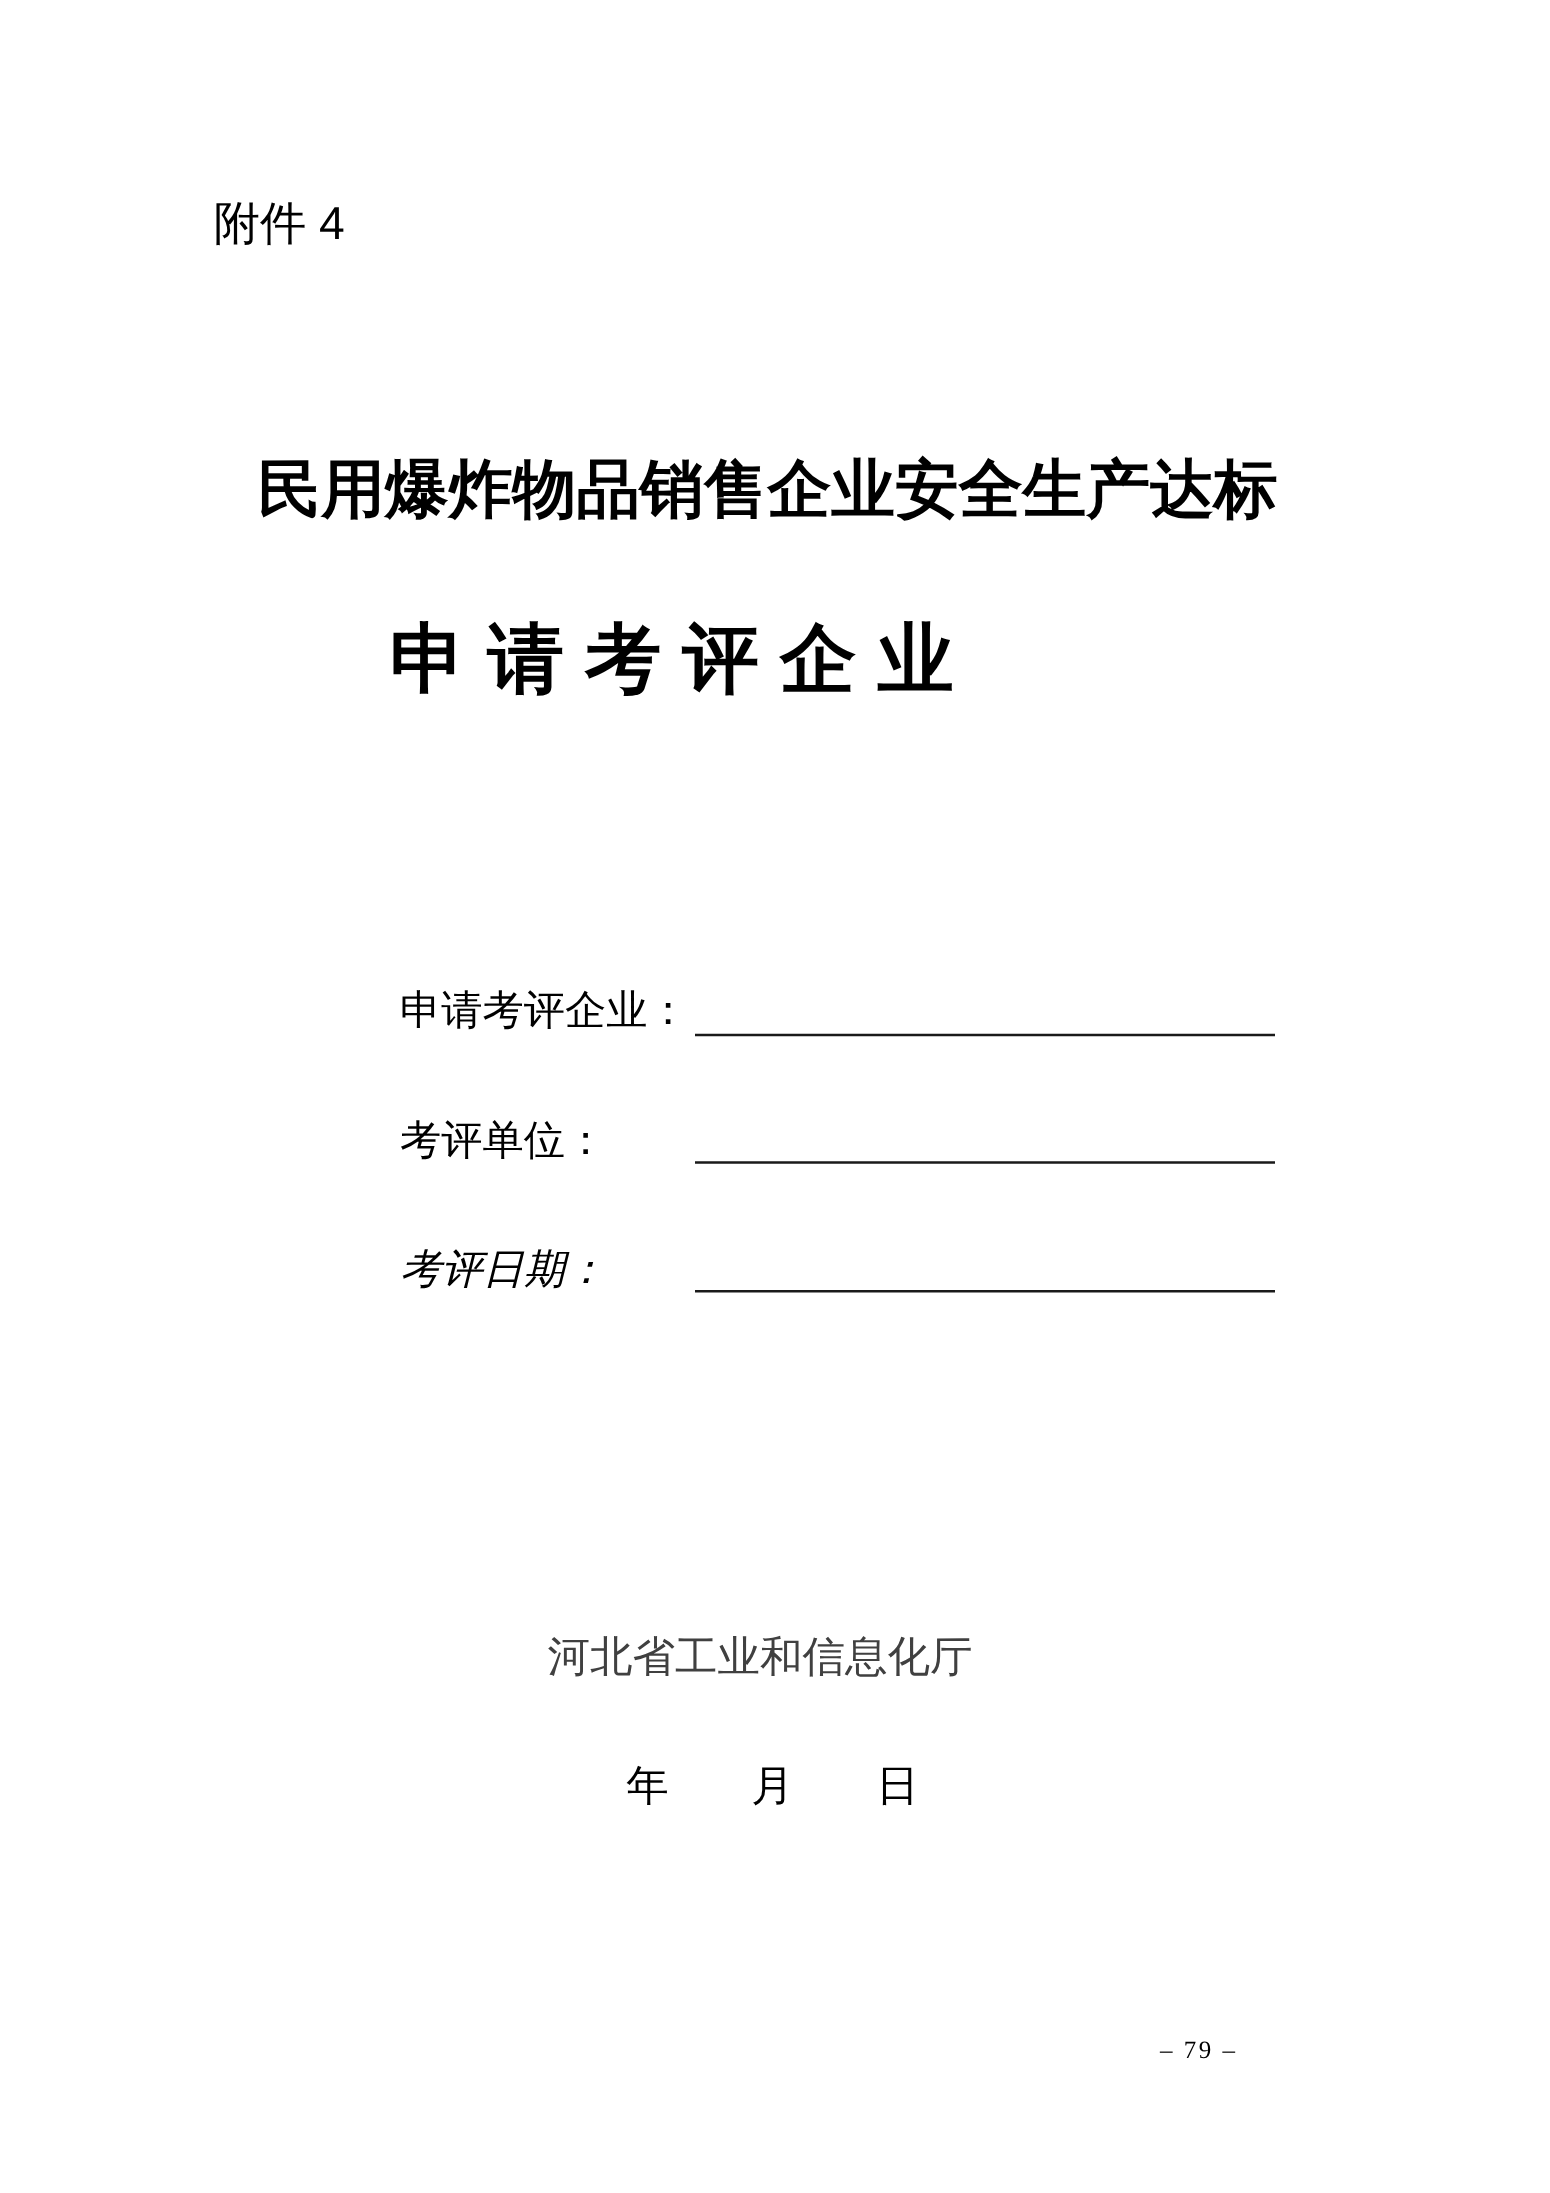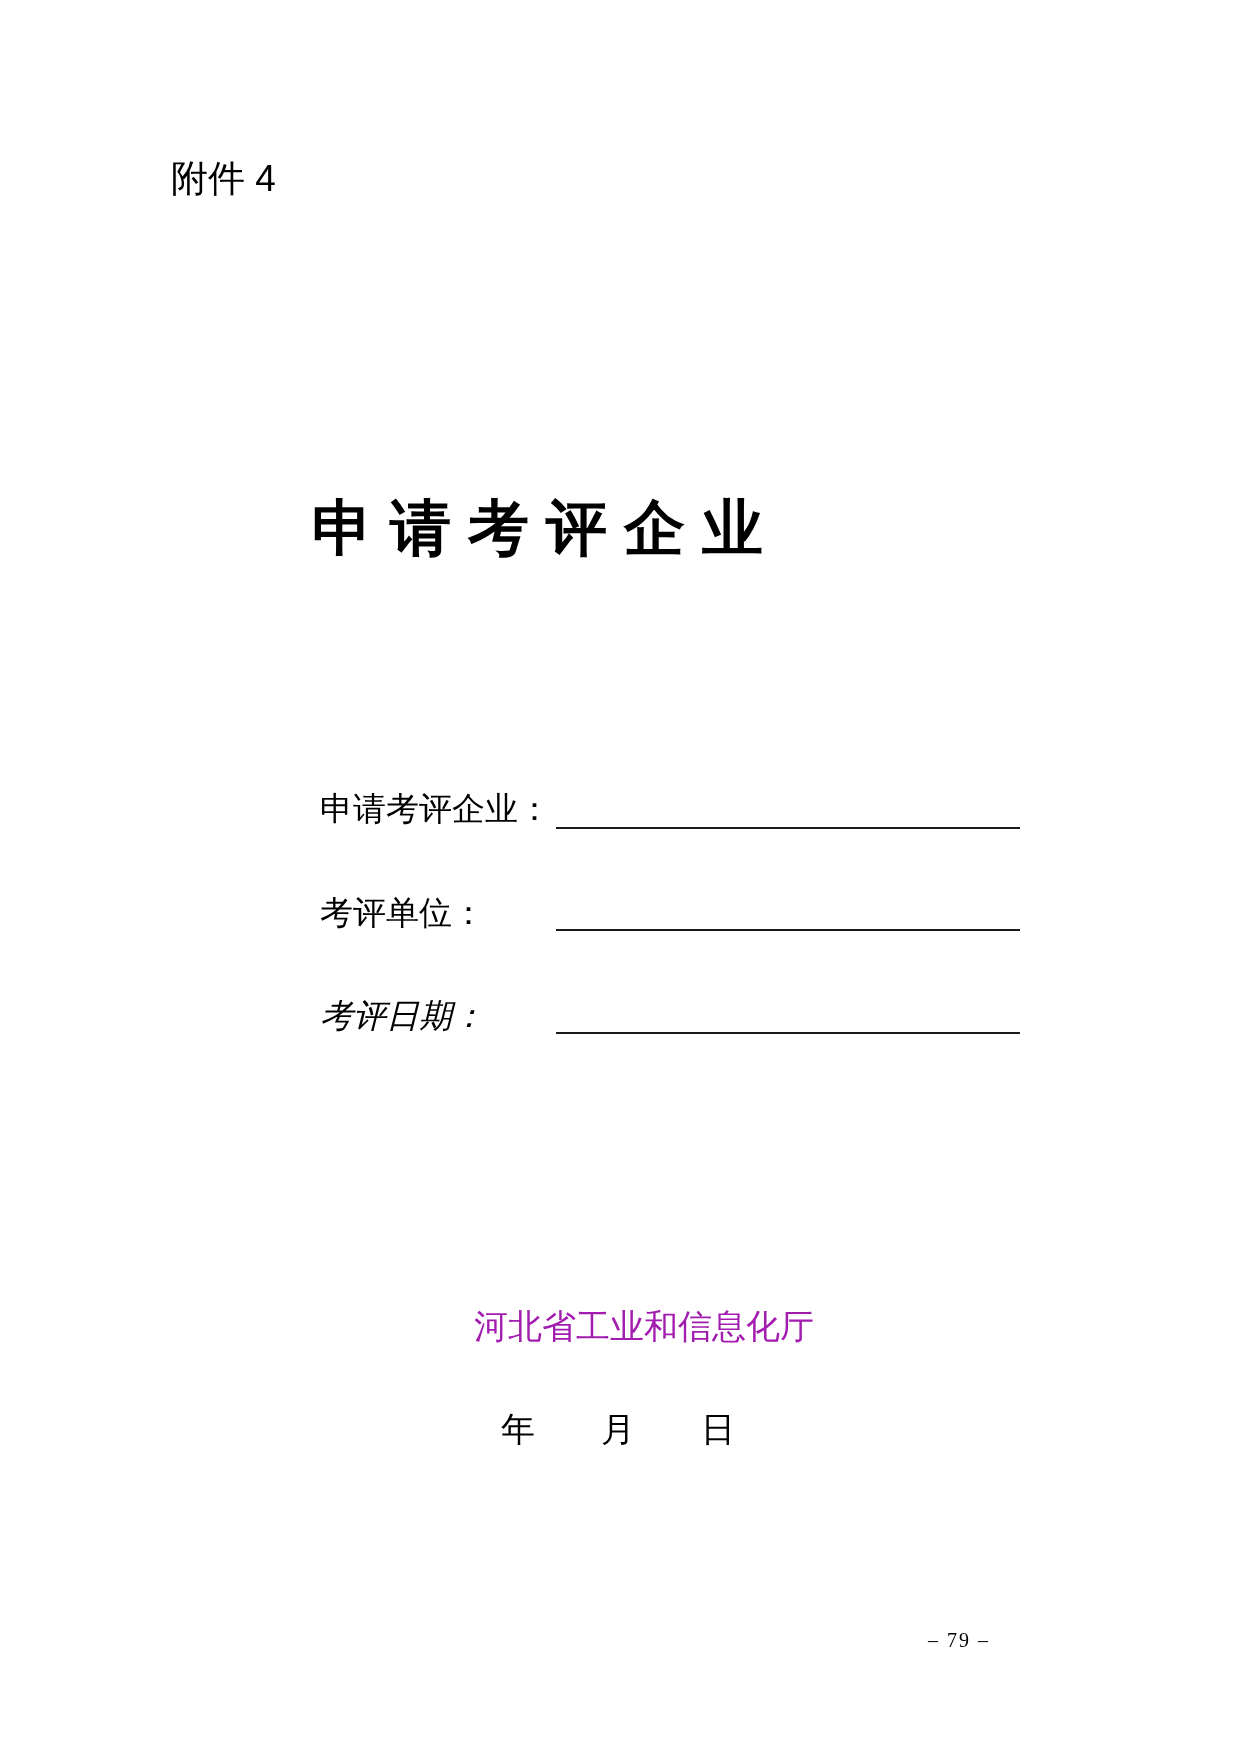--- a/index.html
+++ b/index.html
@@ -63,26 +63,26 @@
     left: 556px;
     width: 464px;
     height: 0;
     border-bottom: 2px solid #1a1a1a;
   }
   .ul-1 { top: 827px; }
   .ul-2 { top: 929px; }
   .ul-3 { top: 1032px; }
   .org {
     position: absolute;
-    left: 474px;
+    left: 438px;
     top: 1310px;
     font-size: 34px;
     line-height: 1;
     white-space: nowrap;
-    color: #a21caf;
+    color: #404040;
   }
   .date-line {
     position: absolute;
     left: 501px;
     top: 1413px;
     display: flex;
     gap: 66px;
     font-size: 34px;
     line-height: 1;
     color: #000000;
@@ -97,20 +97,21 @@
     color: #000000;
   }
 </style>
 </head>
 <body>
 
 <div class="page">
 
   <div class="attachment">附件 4</div>
 
+  <div class="title1">民用爆炸物品销售企业安全生产达标</div>
 
   <div class="title2">申请考评企业</div>
 
   <span class="field-label fl-1">申请考评企业：</span>
   <div class="underline ul-1"></div>
 
   <span class="field-label fl-2">考评单位：</span>
   <div class="underline ul-2"></div>
 
   <span class="field-label fl-3">考评日期：</span>

